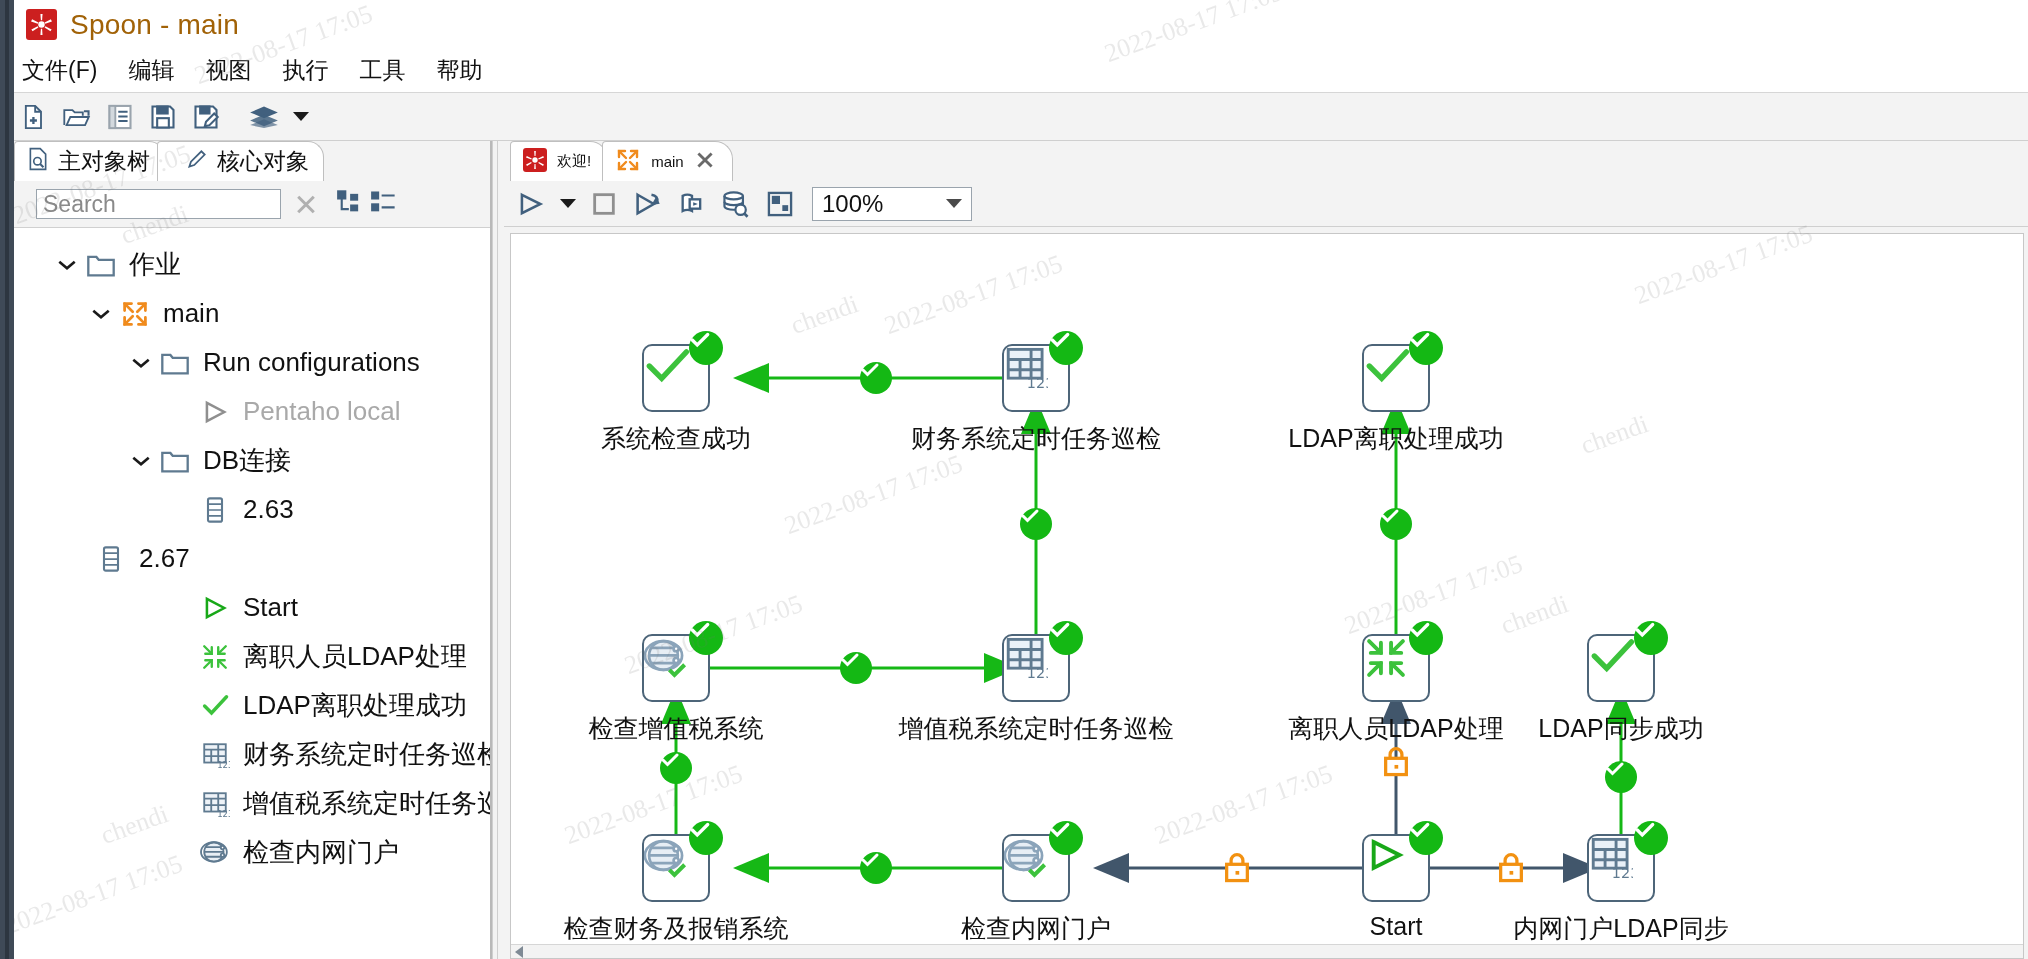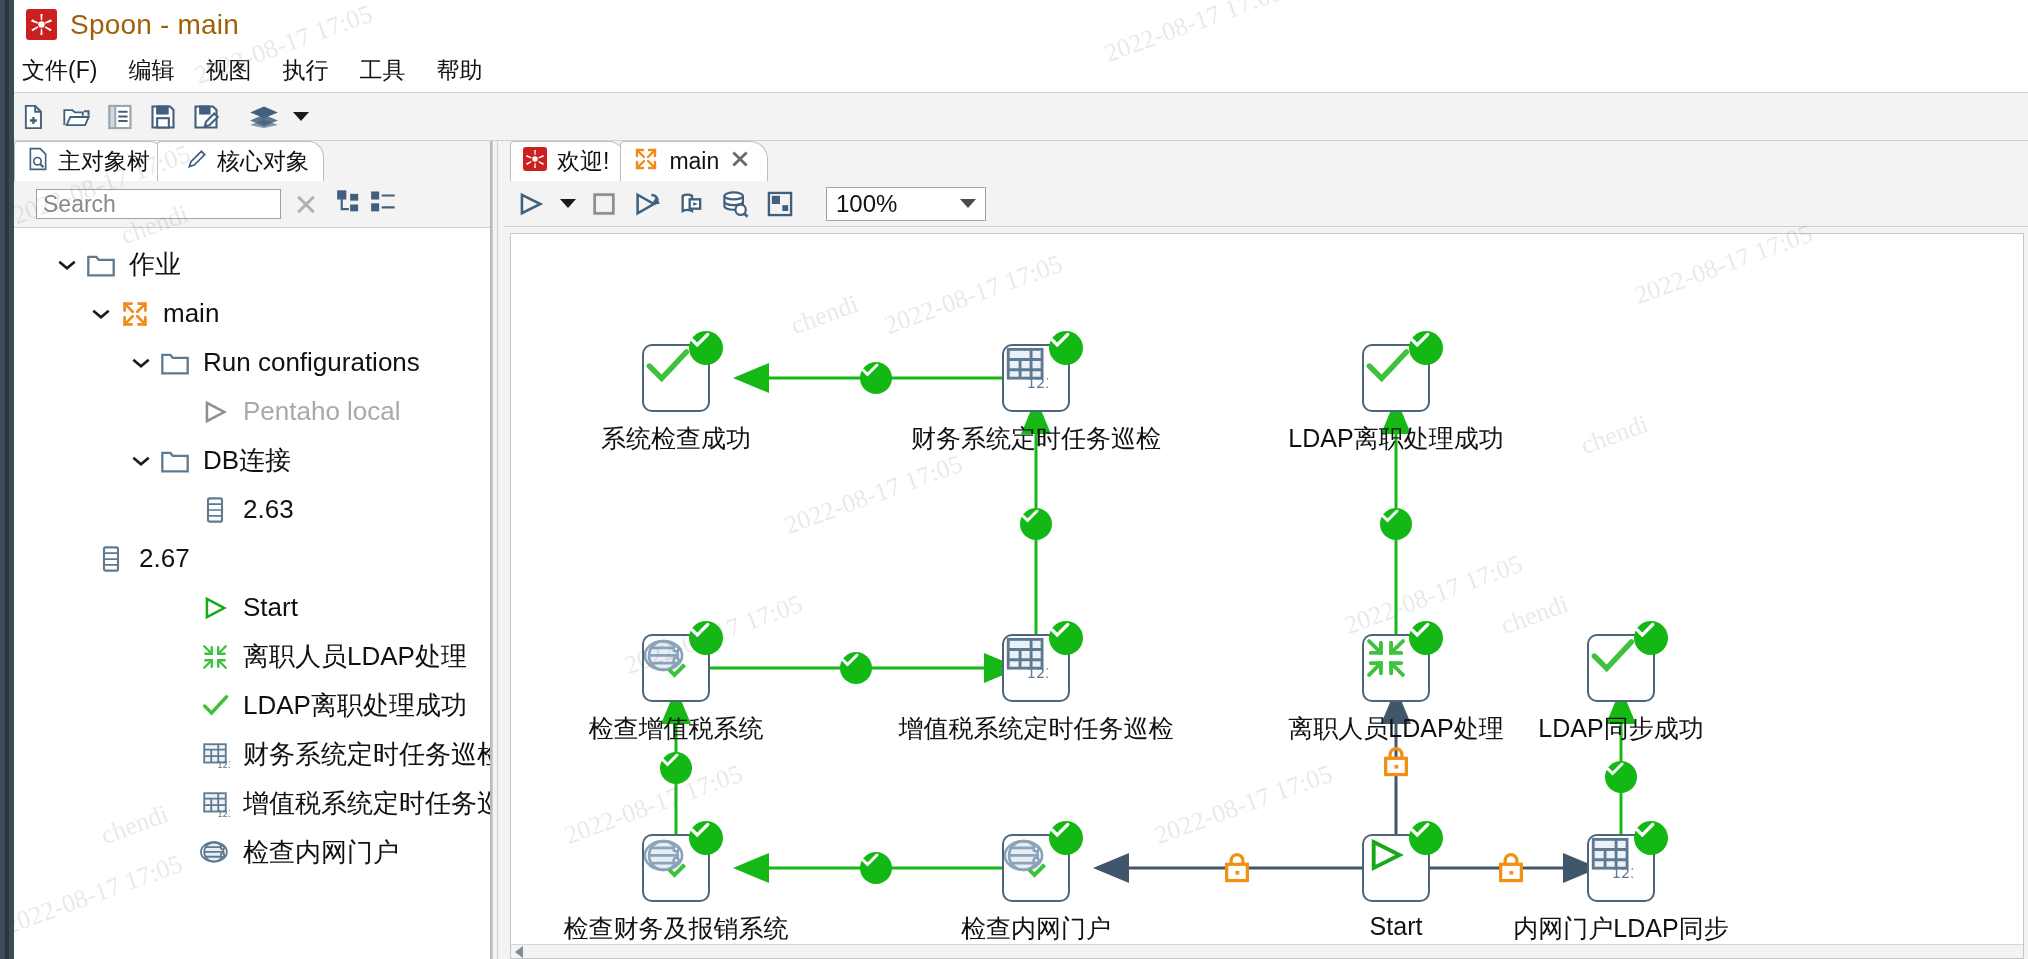--- a/index.html
+++ b/index.html
@@ -233,21 +233,21 @@
     align-items: flex-end;
     background: #f3f3f3;
     padding-left: 6px;
   }
   .edtab {
     height: 40px;
     display: flex;
     align-items: center;
     gap: 10px;
     padding: 0 16px 0 12px;
-    font-size: 23px;
+    font-size: 15px;
     color: #111;
     background: #ffffff;
     border: 1px solid #bfbfbf;
     border-bottom: none;
     border-top-left-radius: 4px;
     border-top-right-radius: 18px;
     cursor: pointer;
     white-space: nowrap;
   }
   .edtab + .edtab { margin-left: -6px; }
@@ -266,21 +266,21 @@
     width: 160px;
     height: 34px;
     background: #ffffff;
     border: 1px solid #9aa4ad;
     display: flex;
     align-items: center;
     justify-content: space-between;
     padding: 0 9px;
     font-size: 24px;
     color: #111;
-    margin-left: 18px;
+    margin-left: 4px;
     cursor: pointer;
   }
   .zoombox .chev {
     width: 0; height: 0;
     border-left: 8px solid transparent;
     border-right: 8px solid transparent;
     border-top: 9px solid #4a4a4a;
   }
 
   .canvas-wrap {

